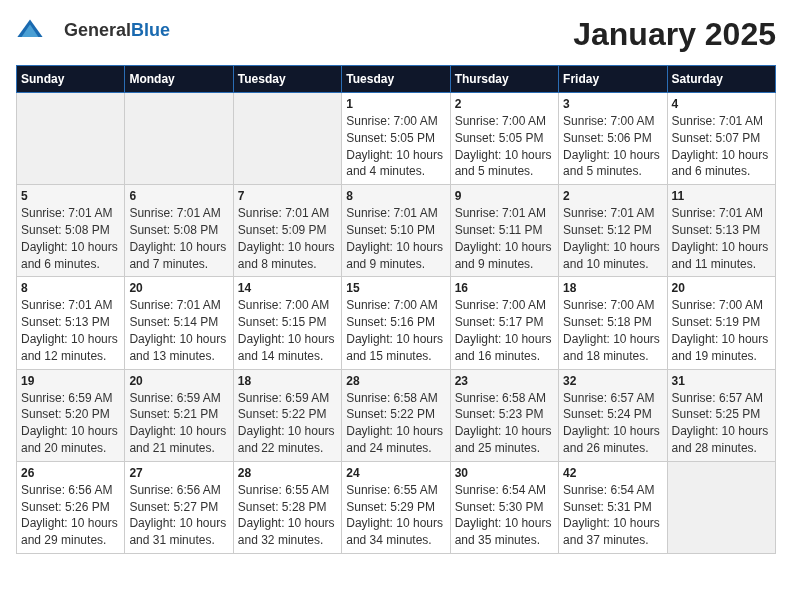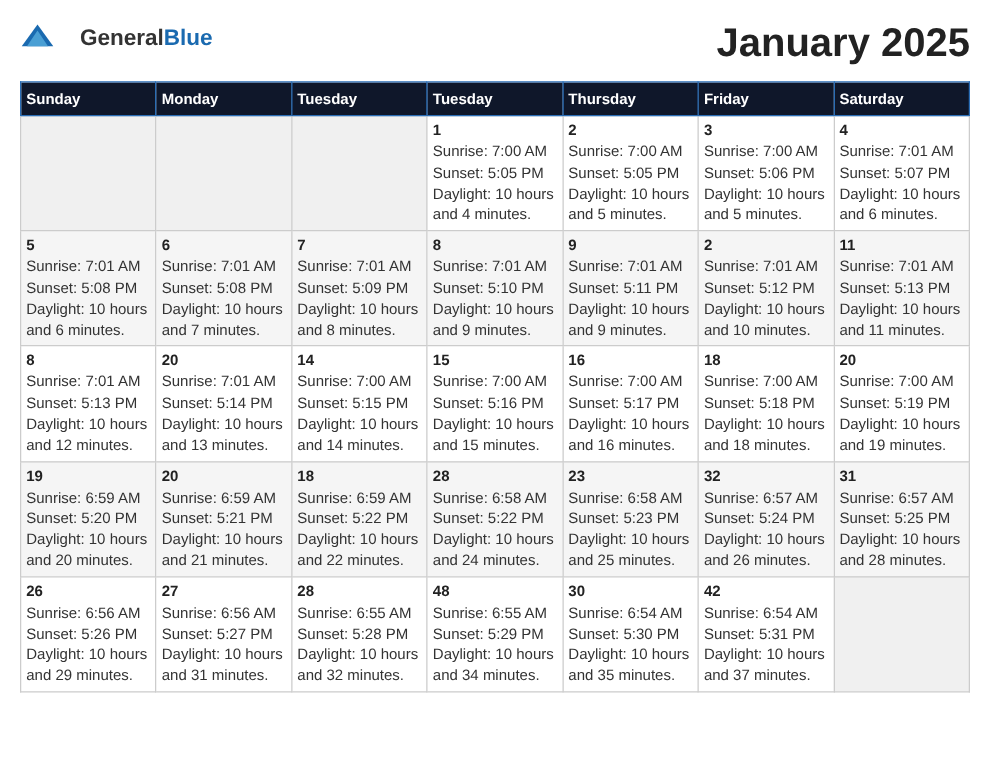--- a/index.html
+++ b/index.html
@@ -321,21 +321,21 @@
 and 31 minutes.</div>
         </td>
         <td>
           <span class="day-num">28</span>
           <div class="day-info" style="white-space: pre-line;">Sunrise: 6:55 AM
 Sunset: 5:28 PM
 Daylight: 10 hours
 and 32 minutes.</div>
         </td>
         <td>
-          <span class="day-num">48</span>
+          <span class="day-num">24</span>
           <div class="day-info" style="white-space: pre-line;">Sunrise: 6:55 AM
 Sunset: 5:29 PM
 Daylight: 10 hours
 and 34 minutes.</div>
         </td>
         <td>
           <span class="day-num">30</span>
           <div class="day-info" style="white-space: pre-line;">Sunrise: 6:54 AM
 Sunset: 5:30 PM
 Daylight: 10 hours

